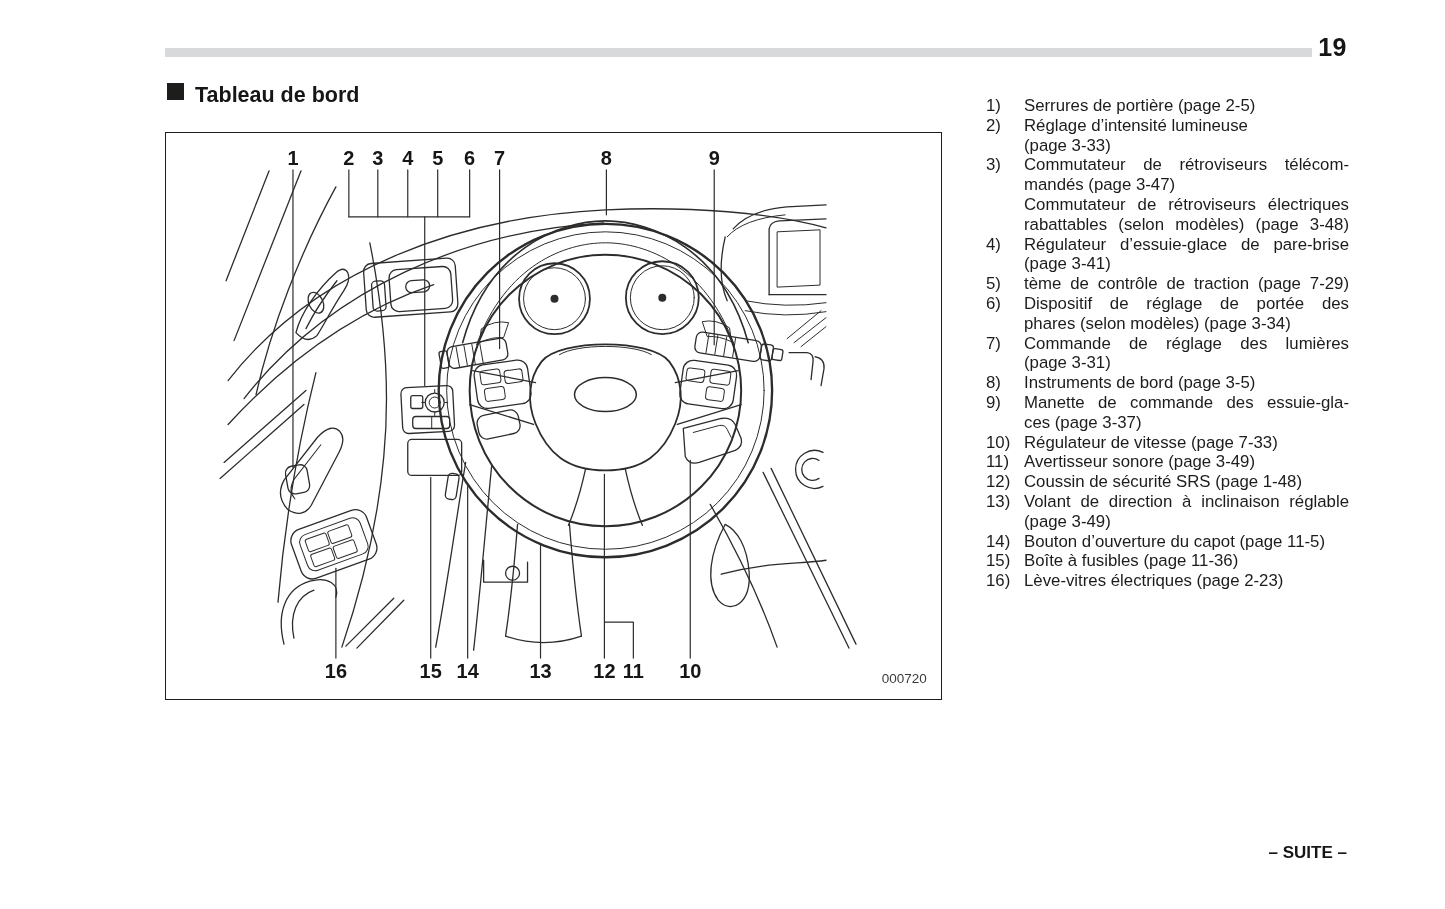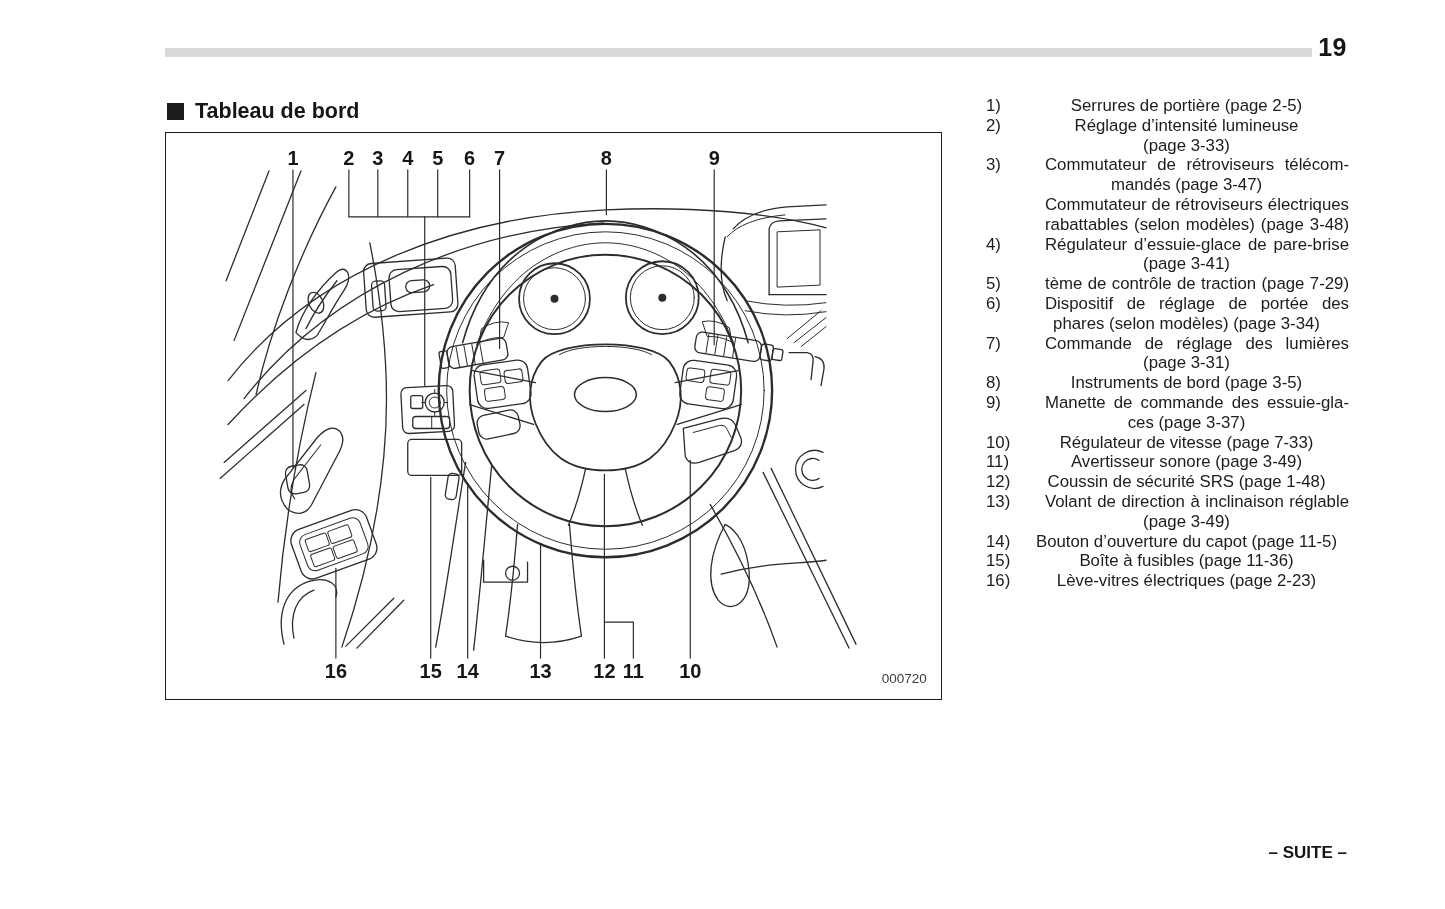--- a/index.html
+++ b/index.html
@@ -4,35 +4,35 @@
 <style>
   html,body{margin:0;padding:0;background:#f4f4f4;}
   .page{
     position:relative;width:1445px;height:909px;background:#ffffff;
     font-family:"Liberation Sans", sans-serif;color:#1b1b1b;overflow:hidden;
   }
   
   .hdr-bar{position:absolute;left:165px;top:48px;width:1147px;height:9px;background:#d8d9da;}
   .page-num{position:absolute;top:33px;right:98px;font-size:25px;font-weight:bold;color:#161616;letter-spacing:.5px;}
   
-  .sec{position:absolute;left:167px;top:99px;display:flex;align-items:center;gap:11px;}
+  .sec{position:absolute;left:167px;top:83px;display:flex;gap:11px;}
   .sec .sq{width:17px;height:17px;background:#1d1d1b;display:inline-block;}
   .sec .ttl{font-size:21.5px;font-weight:bold;color:#161616;}
   
   .fig{position:absolute;left:165px;top:132px;width:777px;height:568px;border:1.6px solid #1d1d1b;box-sizing:border-box;background:#fff;}
   .fig svg{position:absolute;left:0;top:0;}
   .co{font-family:"Liberation Sans",sans-serif;font-size:20px;font-weight:bold;fill:#161616;}
   .figid{font-family:"Liberation Sans",sans-serif;font-size:13.5px;fill:#3a3a3a;font-weight:normal;}
   
   .legend{position:absolute;left:986px;top:96px;width:363px;font-size:16.8px;line-height:19.8px;color:#1c1c1c;}
   .li{display:flex;}
   .li .num{width:38px;flex:none;}
   .li .txt{flex:1;min-width:0;}
-  .ln{line-height:19.8px;text-align:center;}
-  .j{text-align:justify;text-align-last:justify;margin-left:21px;}
+  .ln{line-height:19.8px;}
+  .j{text-align:justify;text-align-last:justify;}
   
   .suite{position:absolute;top:843px;right:98px;font-size:17px;font-weight:bold;color:#161616;}
 </style>
 </head>
 <body>
 
 <div class="page">
 
   <div class="hdr-bar"></div>
   <div class="page-num">19</div>

